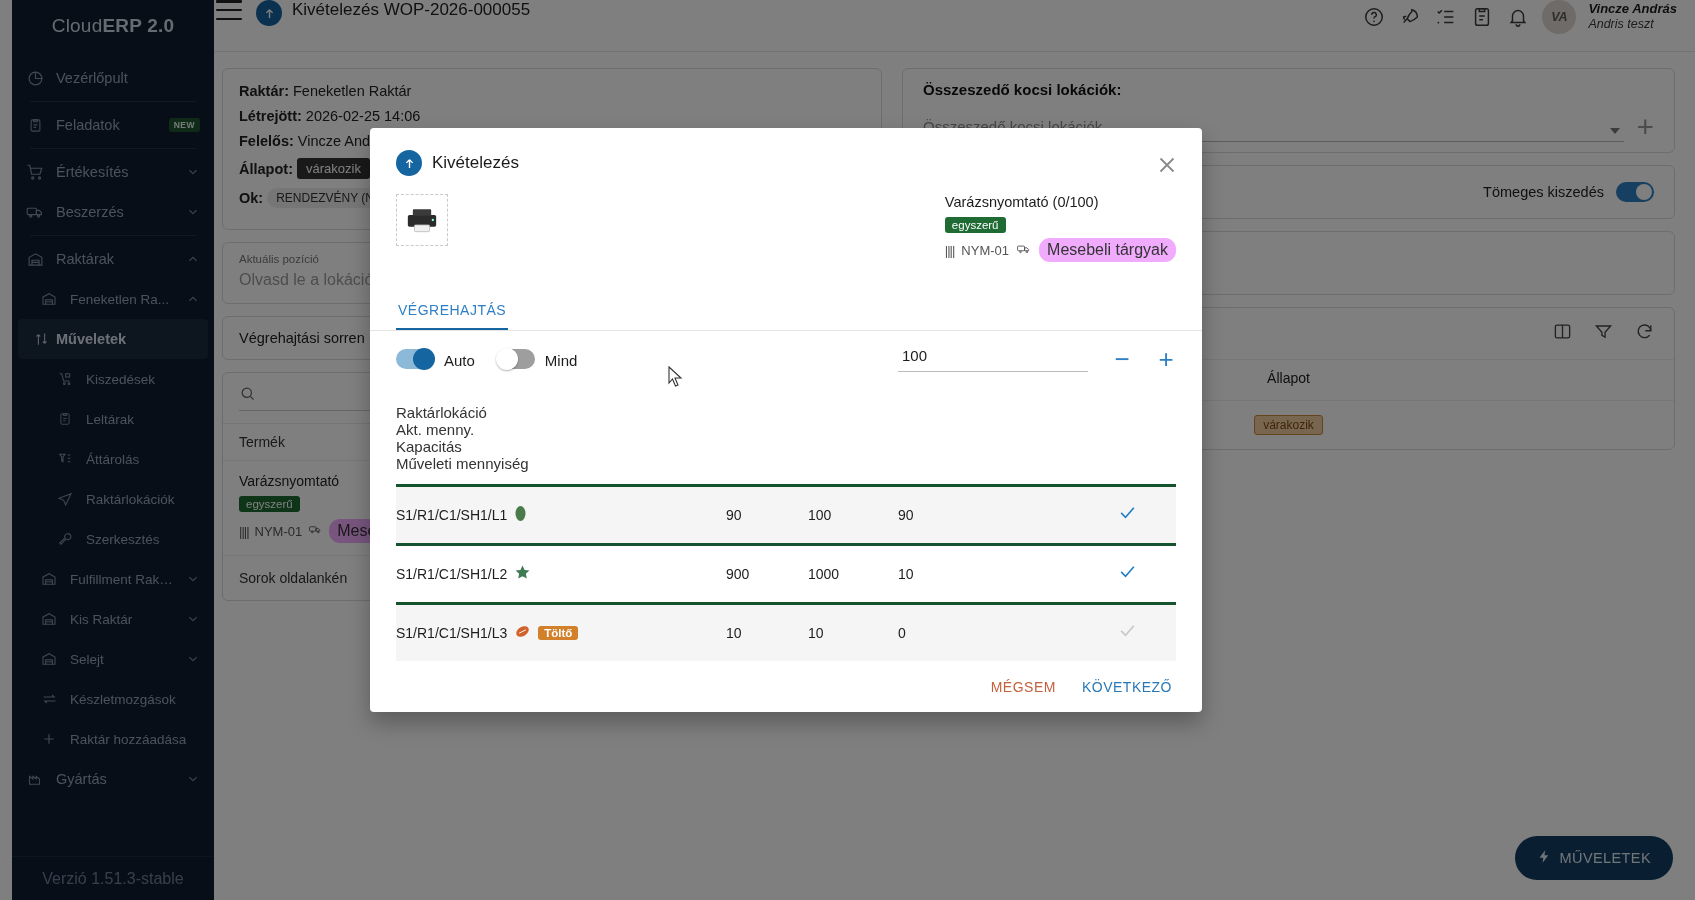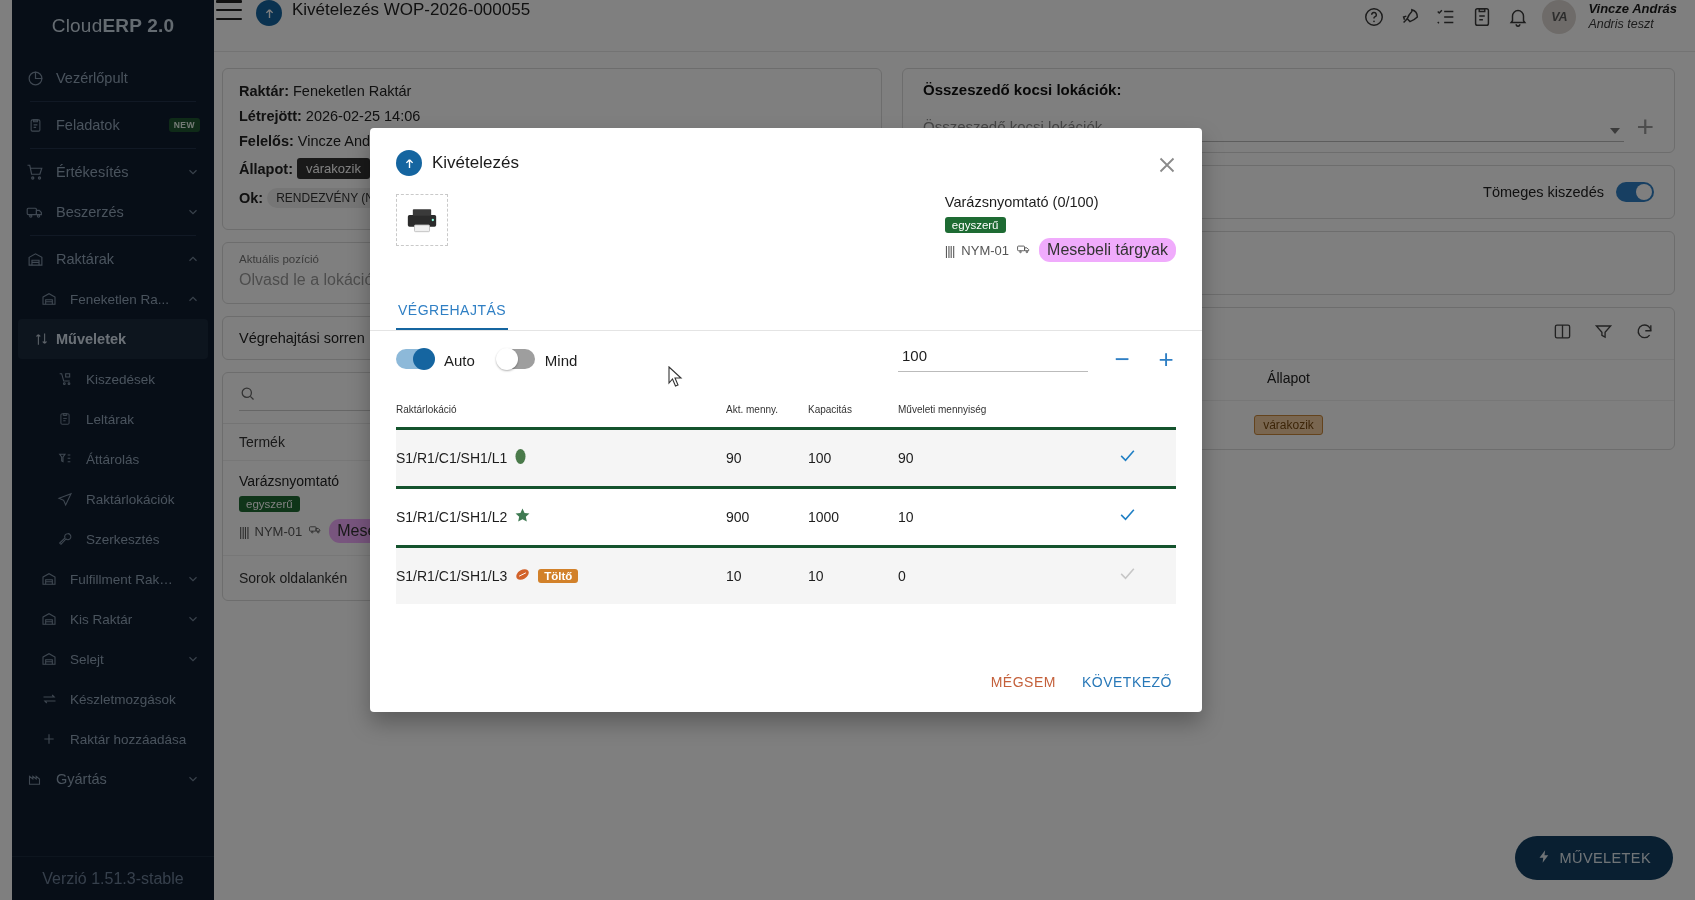--- a/index.html
+++ b/index.html
@@ -170,21 +170,21 @@
   .sw.off i { position: absolute; top: -1px; left: -1px; width: 22px; height: 22px; border-radius: 50%; background: #fff; box-shadow: 0 1px 2px rgba(0,0,0,.3); }
   .sw-lbl { font-size: 15px; color: #1d1d1d; }
   .qty-wrap { margin-left: auto; display: flex; align-items: center; gap: 24px; }
   .qty-input {
     width: 190px; border-bottom: 1px solid #bbb; padding: 2px 4px 7px;
     font-size: 15px; color: #1d1d1d;
   }
   .step-btn { font-size: 26px; color: #2f7fc4; cursor: pointer; line-height: 1; width: 20px; text-align:center; font-weight: 300;}
 
   .m-table { padding: 0 26px; margin-top: 18px; }
-  .mt-head { display: flex; font-size: 10px; color: #333; padding: 8px 0 12px; }
+  .mt-head { display: flex; font-size: 15px; color: #333; padding: 8px 0 12px; flex-direction: column; }
   .mt-row { display: flex; align-items: center; font-size: 14px; color: #1d1d1d; height: 59px; border-top: 3px solid #14532d; }
   .mt-row.alt { background: #f5f5f5; }
   .c-loc { width: 330px; display: flex; align-items: center; gap: 7px; }
   .c-akt { width: 82px; }
   .c-kap { width: 90px; }
   .c-mu  { width: 180px; }
   .c-chk { flex: 1; display: flex; justify-content: center; }
   .check { font-size: 19px; color: #1f7fc4; }
   .check.dim { color: #c6c6c6; }
   .chip-tolto { background: #d2812a; color: #fff; font-size: 11.5px; padding: 1px 6px; border-radius: 3px; font-weight: bold; }

